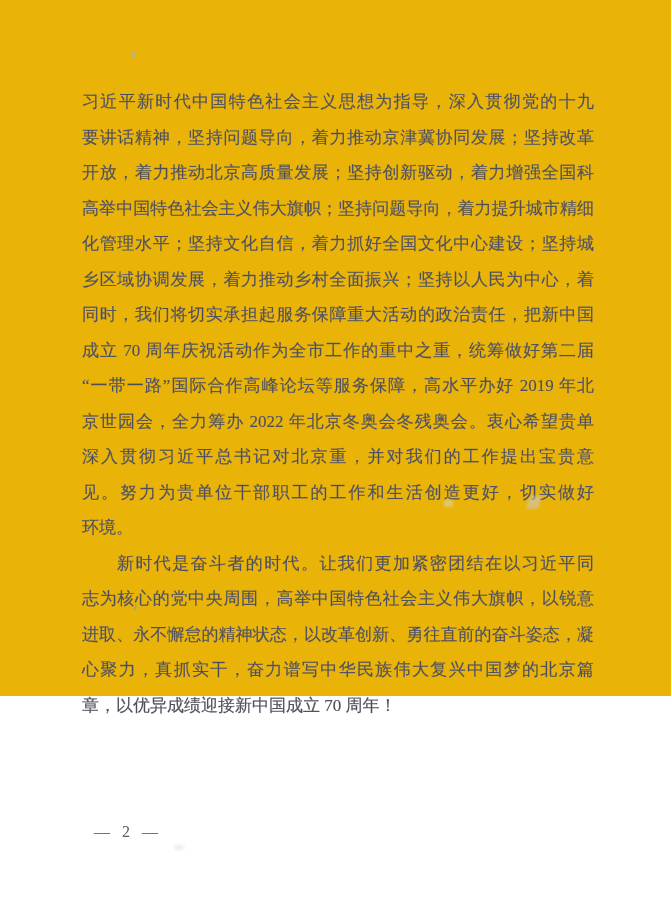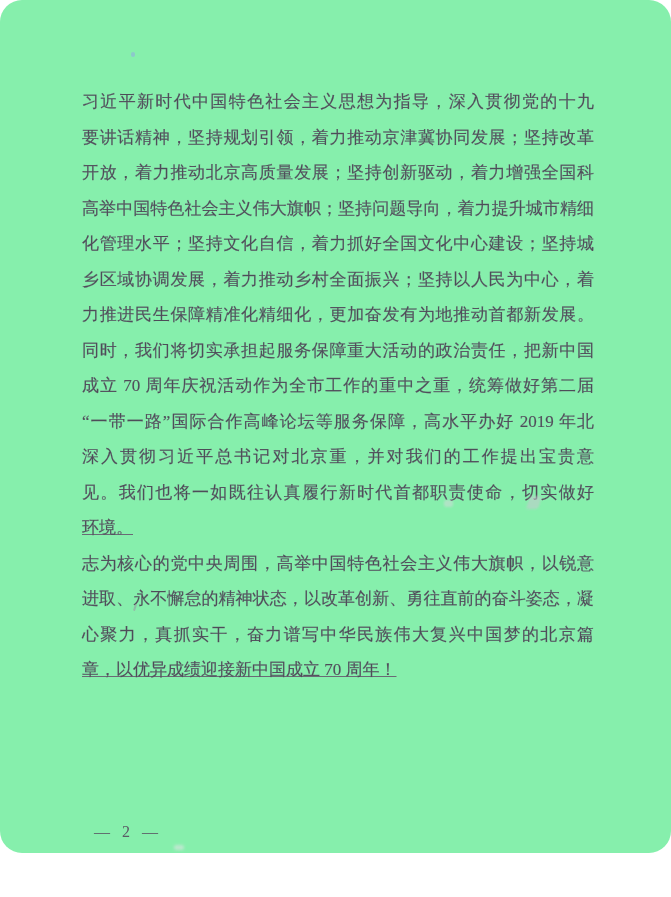--- a/index.html
+++ b/index.html
@@ -8,44 +8,42 @@
     width: 671px;
     height: 897px;
     background: #ffffff;
     font-family: "Liberation Serif", "DejaVu Serif", serif;
     overflow: hidden;
   }
   .page {
     position: absolute;
     left: 0; top: 0;
     width: 671px;
-    height: 853px;
-    background: #86efac;
-    border-radius: 22px;
+    height: 696px;
+    background: #eab308;
   }
   .text-block {
     position: absolute;
     left: 82px;
     top: 84px;
     width: 512px;
   }
   .line {
     font-size: 17px;
     height: 35.5px;
     line-height: 35.5px;
     color: #4d4d58;
     text-align: justify;
     text-align-last: justify;
     text-justify: inter-character;
     letter-spacing: 0;
     -webkit-text-stroke: 0.2px #6a6a75;
   }
   .line-end {
     text-align-last: left;
-    text-decoration: underline;
   }
   .line-indent {
     text-indent: 35px;
   }
   .page-number {
     position: absolute;
     left: 94px;
     top: 821px;
     font-size: 16px;
     line-height: 22px;
@@ -94,32 +92,33 @@
     filter: blur(1.5px);
   }
 </style>
 </head>
 <body>
 
 <div class="page">
 
   <div class="text-block">
       <div class="line">习近平新时代中国特色社会主义思想为指导，深入贯彻党的十九</div>
-      <div class="line">要讲话精神，坚持规划引领，着力推动京津冀协同发展；坚持改革</div>
+      <div class="line">要讲话精神，坚持问题导向，着力推动京津冀协同发展；坚持改革</div>
       <div class="line">开放，着力推动北京高质量发展；坚持创新驱动，着力增强全国科</div>
       <div class="line">高举中国特色社会主义伟大旗帜；坚持问题导向，着力提升城市精细</div>
       <div class="line">化管理水平；坚持文化自信，着力抓好全国文化中心建设；坚持城</div>
       <div class="line">乡区域协调发展，着力推动乡村全面振兴；坚持以人民为中心，着</div>
-      <div class="line">力推进民生保障精准化精细化，更加奋发有为地推动首都新发展。</div>
       <div class="line">同时，我们将切实承担起服务保障重大活动的政治责任，把新中国</div>
       <div class="line">成立 70 周年庆祝活动作为全市工作的重中之重，统筹做好第二届</div>
       <div class="line">“一带一路”国际合作高峰论坛等服务保障，高水平办好 2019 年北</div>
+      <div class="line">京世园会，全力筹办 2022 年北京冬奥会冬残奥会。衷心希望贵单</div>
       <div class="line">深入贯彻习近平总书记对北京重，并对我们的工作提出宝贵意</div>
-      <div class="line">见。我们也将一如既往认真履行新时代首都职责使命，切实做好</div>
+      <div class="line">见。努力为贵单位干部职工的工作和生活创造更好，切实做好</div>
       <div class="line line-end">环境。</div>
+      <div class="line line-indent">新时代是奋斗者的时代。让我们更加紧密团结在以习近平同</div>
       <div class="line">志为核心的党中央周围，高举中国特色社会主义伟大旗帜，以锐意</div>
       <div class="line">进取、永不懈怠的精神状态，以改革创新、勇往直前的奋斗姿态，凝</div>
       <div class="line">心聚力，真抓实干，奋力谱写中华民族伟大复兴中国梦的北京篇</div>
       <div class="line line-end">章，以优异成绩迎接新中国成立 70 周年！</div>
     </div>
 
   <div class="page-number">— 2 —</div>
 
   <div class="scan-artifact artifact-speck-blue"></div>
   <div class="scan-artifact artifact-smudge-1"></div>

